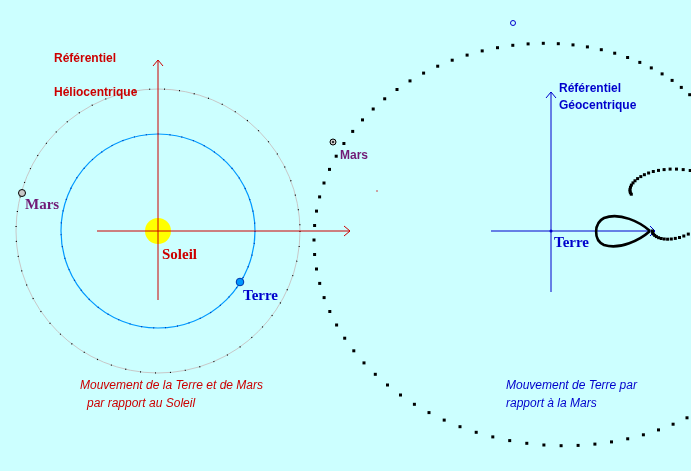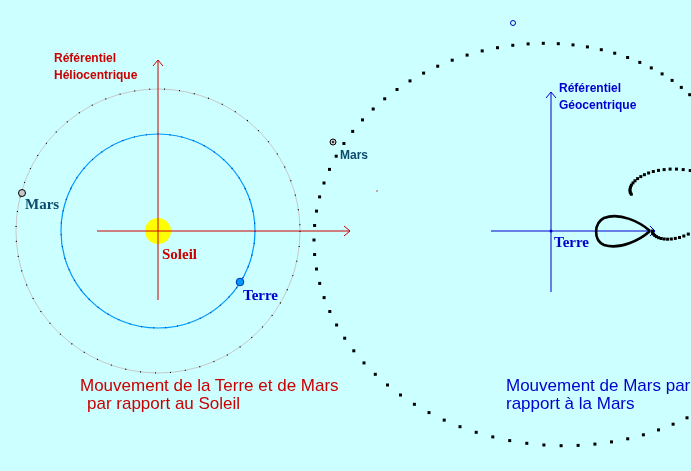--- a/index.html
+++ b/index.html
@@ -1,24 +1,24 @@
 <!DOCTYPE html>
 <html><head>
 <meta charset="utf-8">
 <style>
   html, body { margin: 0; padding: 0; }
   body { width: 691px; height: 471px; background: #ccffff; overflow: hidden; position: relative; font-family: "Liberation Sans", sans-serif; }
   #stage { position: absolute; left: 0; top: 0; width: 691px; height: 471px; }
   .lbl { position: absolute; white-space: nowrap; }
   .bold-sans { font-family: "Liberation Sans", sans-serif; font-weight: bold; font-size: 12px; line-height: 16px; }
   .serif-bold { font-family: "Liberation Serif", serif; font-weight: bold; font-size: 15px; line-height: 16px; }
-  .caption { font-family: "Liberation Sans", sans-serif; font-size: 17px; line-height: 17px; }
+  .caption { font-family: "Liberation Sans", sans-serif; font-style: italic; font-size: 12px; line-height: 17px; }
   .red { color: #cc0000; }
   .blue { color: #0000cc; }
-  .black { color: #0c4a6e; }
+  .black { color: #701a75; }
 </style>
 </head>
 <body>
 
 <svg id="stage" width="691" height="471" viewBox="0 0 691 471" xmlns="http://www.w3.org/2000/svg">
 
   <g>
     <circle cx="158" cy="231" r="142" fill="none" stroke="#c8c8c8" stroke-width="1"></circle>
     <circle cx="158" cy="231" r="142" fill="none" stroke="#000" stroke-width="1.2" stroke-dasharray="1 14"></circle>
     <circle cx="158" cy="231" r="97" fill="none" stroke="#0099ff" stroke-width="1.2"></circle>
@@ -192,25 +192,25 @@
         <rect x="629.8" y="192.7" width="3" height="3" fill="#000"></rect>
       </g>
     <path d="M650,231 C640,222 620,212 604,218 C594,223 593,240 604,245 C620,250 640,240 650,231" fill="none" stroke="#000" stroke-width="2.6"></path>
     <circle cx="333" cy="142" r="3" fill="#c8c8c8" stroke="#000" stroke-width="1"></circle>
     <circle cx="333" cy="142" r="1" fill="#000"></circle>
     <circle cx="513" cy="23" r="2.5" fill="none" stroke="#0000cc" stroke-width="1"></circle>
   </g>
 </svg>
 
 <div class="lbl bold-sans red" style="left:54px; top:50px;">Référentiel</div>
-<div class="lbl bold-sans red" style="left:54px; top:67px;">Héliocentrique</div>
+<div class="lbl bold-sans red" style="left:54px; top:84px;">Héliocentrique</div>
 <div class="lbl serif-bold black" style="left:25px; top:196px;">Mars</div>
 <div class="lbl serif-bold red" style="left:144px; top:246px;margin-left:18px;">Soleil</div>
 <div class="lbl serif-bold blue" style="left:243px; top:287px;">Terre</div>
 <div class="lbl caption red" style="left:80px; top:377px;">Mouvement de la Terre et de Mars</div>
 <div class="lbl caption red" style="left:87px; top:395px;">par rapport au Soleil</div>
 
 <div class="lbl bold-sans blue" style="left:559px; top:80px;">Référentiel</div>
 <div class="lbl bold-sans blue" style="left:559px; top:97px;text-align:center;">Géocentrique</div>
 <div class="lbl bold-sans black" style="left:340px; top:147px;">Mars</div>
 <div class="lbl serif-bold blue" style="left:554px; top:234px;">Terre</div>
-<div class="lbl caption blue" style="left:506px; top:377px;">Mouvement de Mars par</div>
+<div class="lbl caption blue" style="left:506px; top:377px;">Mouvement de Terre par</div>
 <div class="lbl caption blue" style="left:506px; top:395px;">rapport à la Mars</div>
 
 </body></html>

